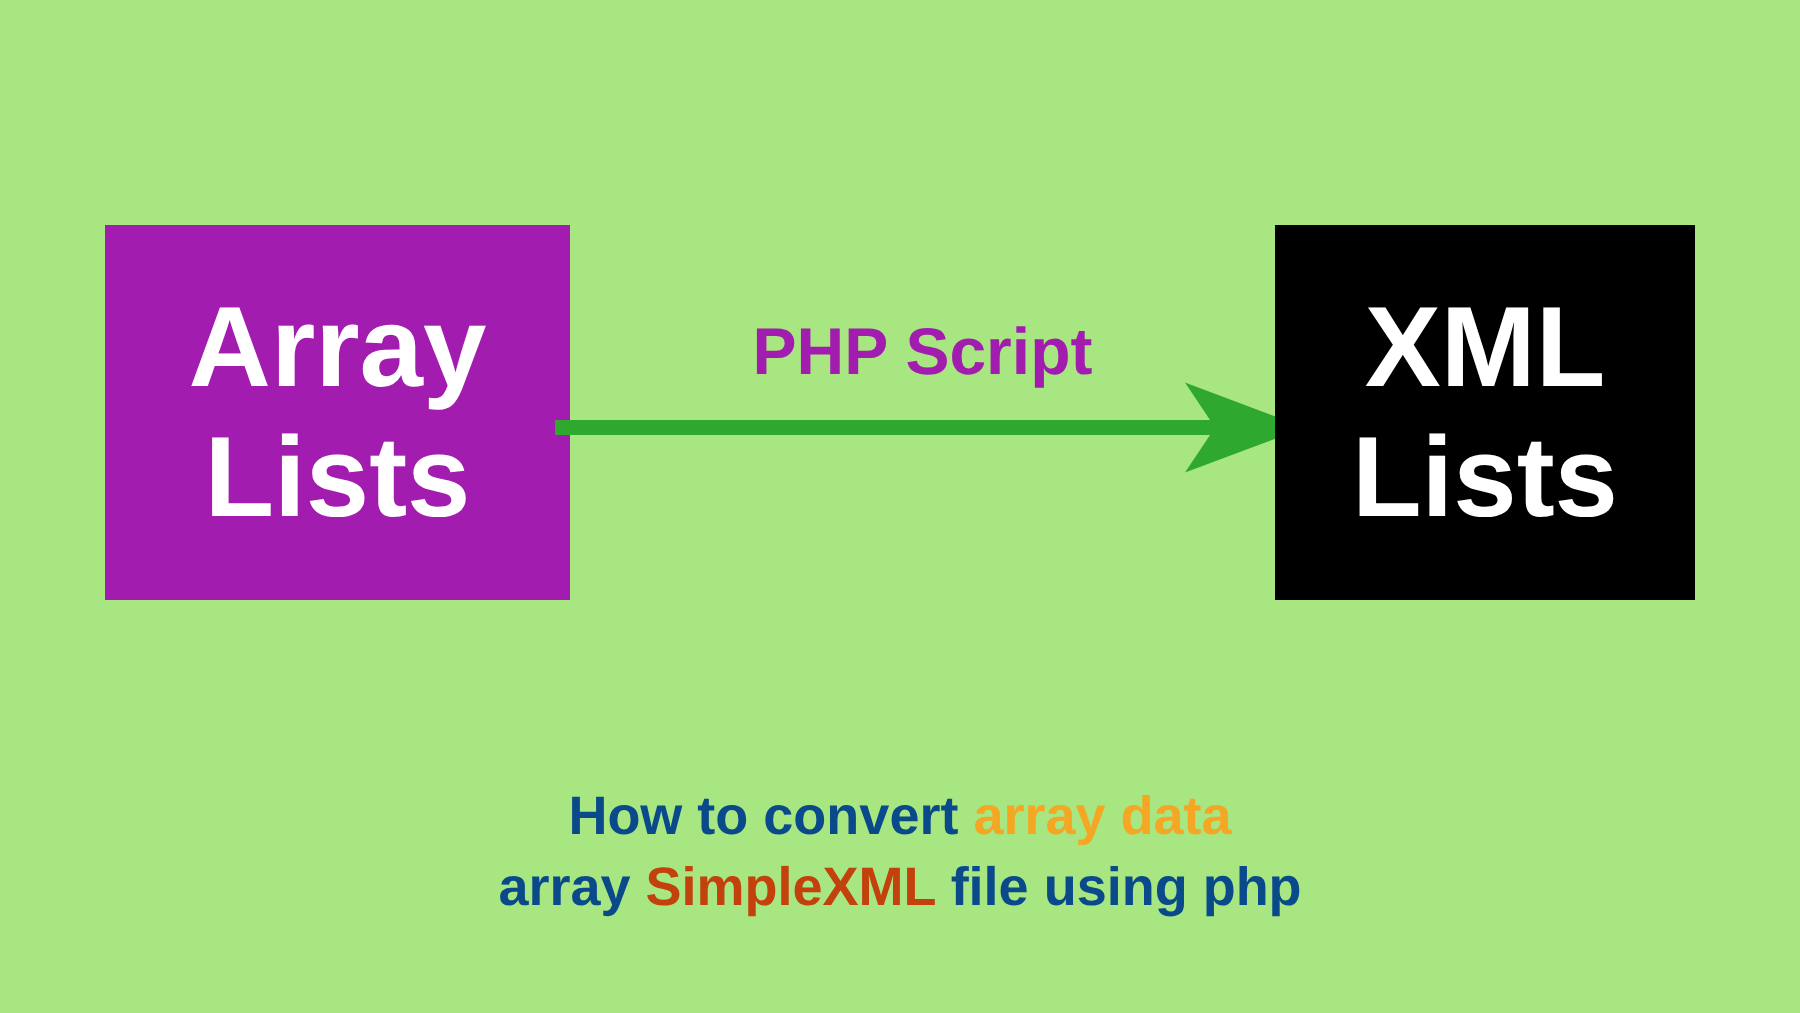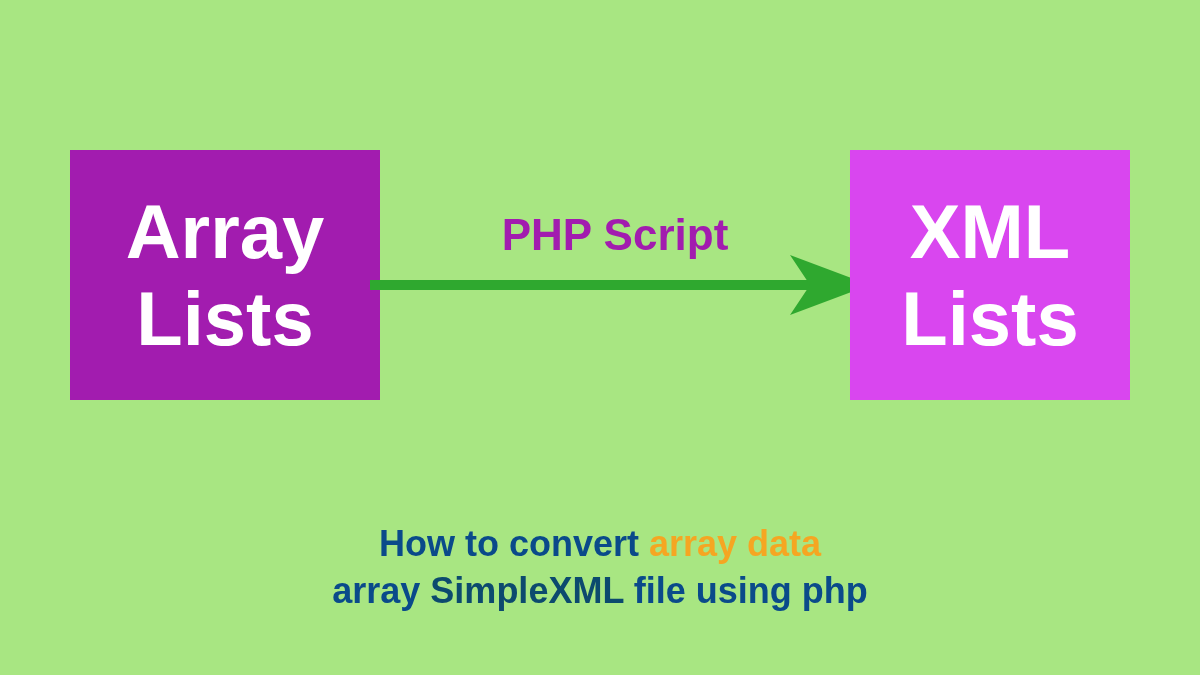--- a/index.html
+++ b/index.html
@@ -31,21 +31,21 @@
       font-size: 76px;
       font-weight: bold;
       line-height: 1.15;
     }
     .box-right {
       position: absolute;
       right: 70px;
       top: 150px;
       width: 280px;
       height: 250px;
-      background: #d946ef;
+      background: #000000;
       display: flex;
       flex-direction: column;
       justify-content: center;
       align-items: center;
       color: #ffffff;
       font-size: 76px;
       font-weight: bold;
       line-height: 1.15;
     }
     .arrow-container {
@@ -87,21 +87,21 @@
       bottom: 60px;
       left: 0;
       right: 0;
       text-align: center;
       font-size: 36px;
       font-weight: bold;
       line-height: 1.3;
     }
     .caption .blue { color: #0a4a8a; }
     .caption .orange { color: #f5a622; }
-    .caption .red { color: #0c4a6e; }
+    .caption .red { color: #c2410c; }
   </style>
 </head>
 <body>
 
 <div class="container">
 
   <div class="box-left">
     <div>Array</div>
     <div>Lists</div>
   </div>

